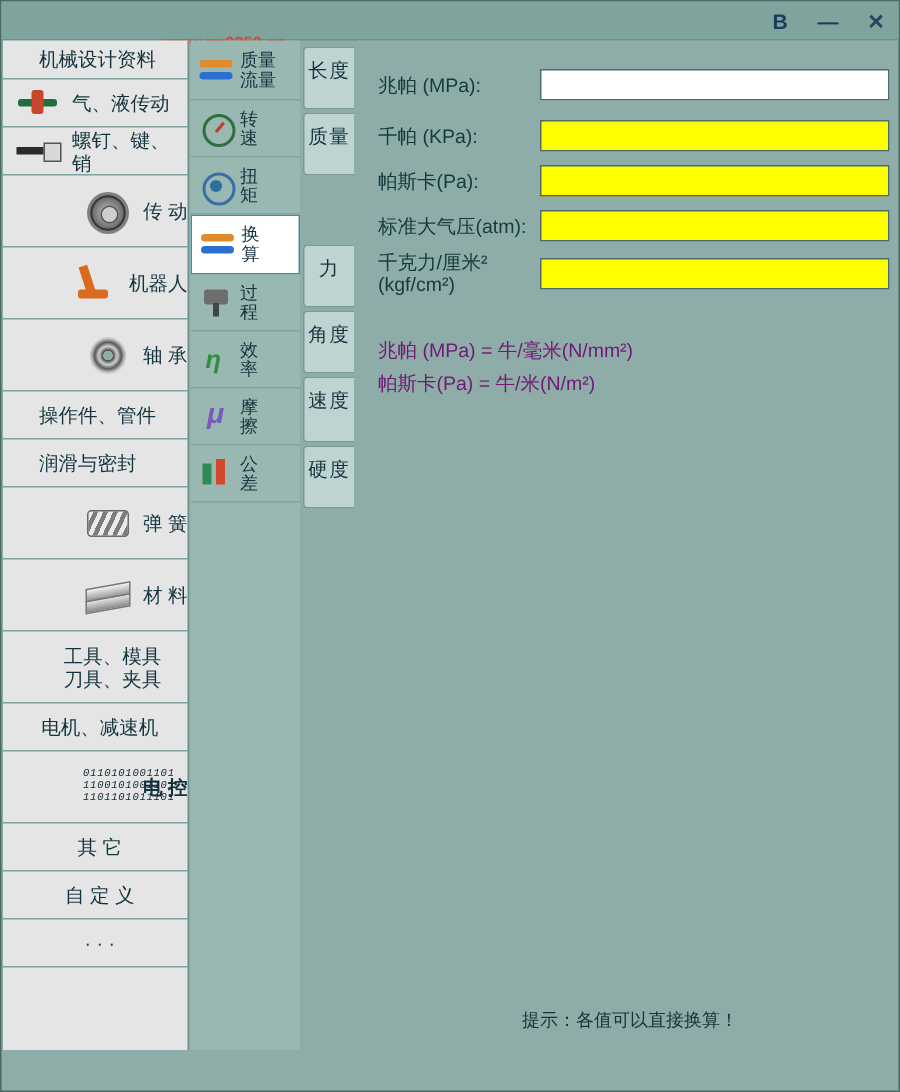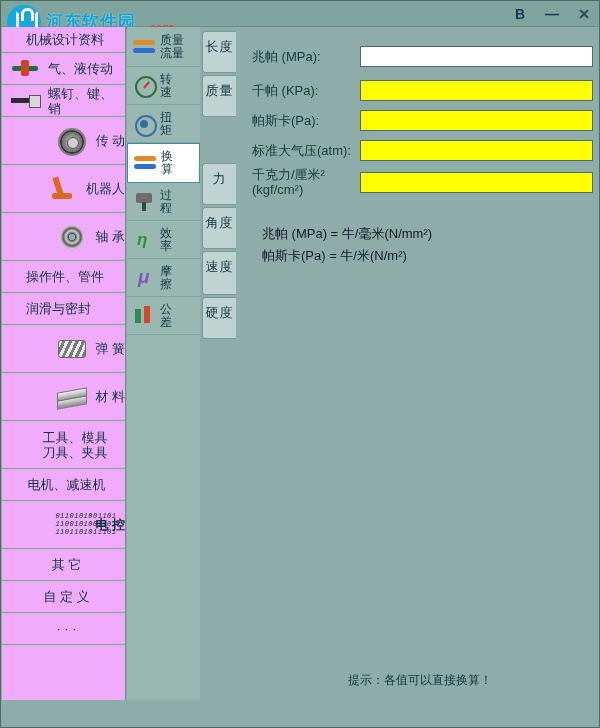--- a/index.html
+++ b/index.html
@@ -70,21 +70,21 @@
   }
   .wm-sub {
     position: absolute; left: 108px; top: 22px;
     font-size: 11px; color: #d94b3a; font-weight: bold;
   }
 
   
   .sidebar {
     position: absolute; left: 1px; top: 26px;
     width: 124px; height: 674px;
-    background: #f0abfc;
+    background: #e5e5e5;
     border-right: 1px solid #6b908b;
   }
   .side-item {
     position: relative;
     height: 32px;
     border-bottom: 1px solid #7fa39d;
     display: flex; align-items: center;
     padding-left: 6px;
     color: #13343f; font-size: 13px;
   }
@@ -221,23 +221,22 @@
     background: #ffff00;
     font-size: 13px;
     padding: 1px 4px;
     outline: none;
     font-family: "Liberation Sans", sans-serif;
   }
   .field.white { background: #ffffff; }
 
   .formula {
     position: absolute;
-    font-size: 13px; color: #0f172a;
+    font-size: 13px; color: #701a75;
     left: 14px;
-    margin-left: 10px;
   }
 
   .hint {
     position: absolute;
     left: 4px; right: 0;
     bottom: 12px;
     text-align: center;
     font-size: 12px; color: #12343a;
   }
 
@@ -253,24 +252,20 @@
 <div id="app">
 
   <div class="titlebar">
     <div class="win-btns">
       <div class="win-btn">B</div>
       <div class="win-btn">—</div>
       <div class="win-btn close">✕</div>
     </div>
   </div>
 
-  <div class="watermark">
-    <div class="wm-circle"></div>
-    <div class="wm-text">河东软件园</div>
-  </div>
   <div class="wm-sub">www.pc0359.cn</div>
 
   <div class="sidebar">
 
     <div class="side-item text-only" style="height:26px;">
       <span class="label">机械设计资料</span>
     </div>
 
     <div class="side-item">
       <span class="side-ico">

